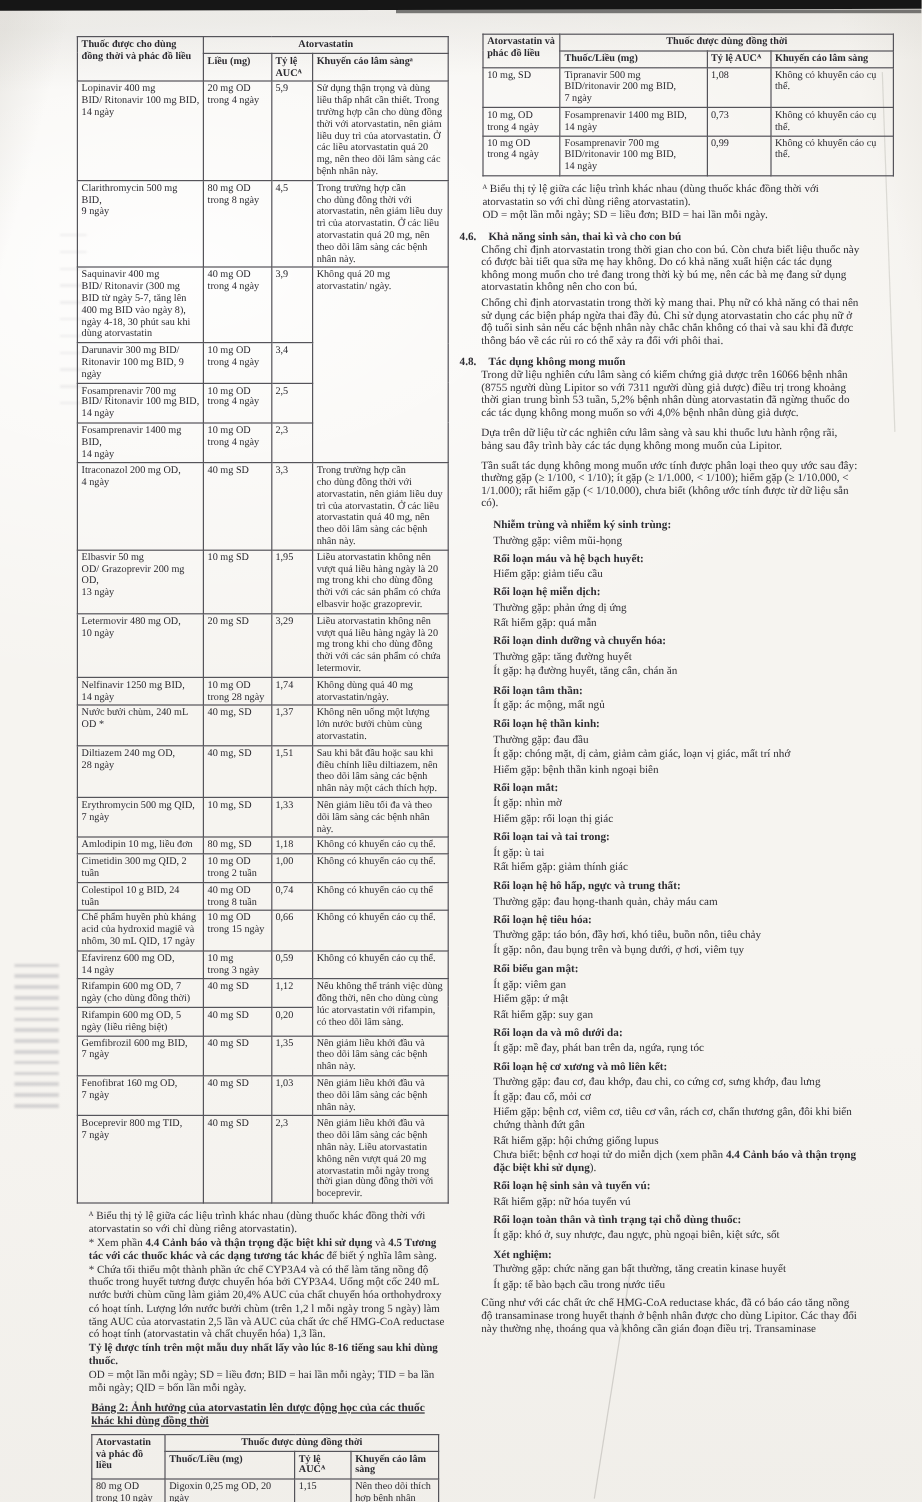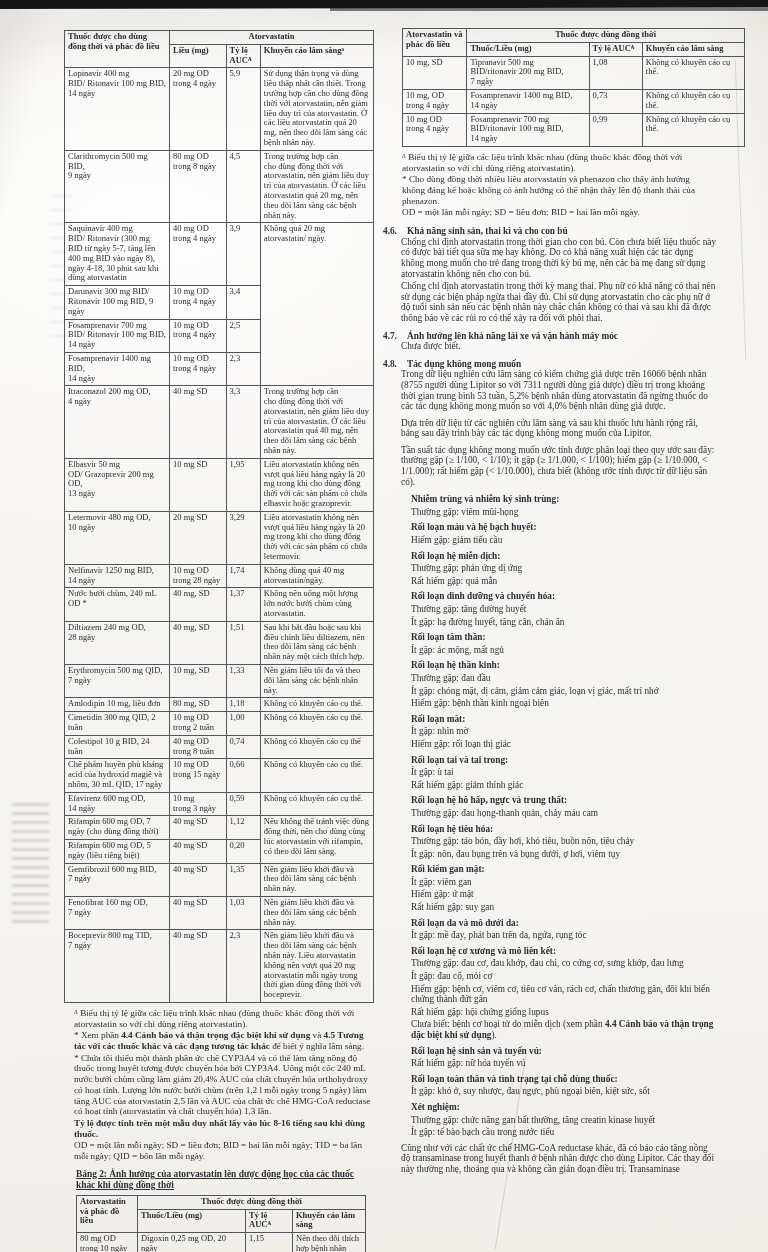--- a/index.html
+++ b/index.html
@@ -343,41 +343,31 @@
 BID/ritonavir 100 mg BID,
 14 ngày</td>
               <td>0,99</td>
               <td>Không có khuyến cáo cụ thể.</td>
             </tr>
           </tbody>
         </table>
     </div>
     <div class="fnblock">
         <p>ᴬ Biểu thị tỷ lệ giữa các liệu trình khác nhau (dùng thuốc khác đồng thời với atorvastatin so với chỉ dùng riêng atorvastatin).</p>
-        <p>* Cho dùng đồng thời nhiều liều atorvastatin và phenazon cho thấy ảnh hưởng không đáng kể hoặc không có ảnh hưởng có thể nhận thấy lên độ thanh thải của phenazon.</p>
         <p>OD = một lần mỗi ngày; SD = liều đơn; BID = hai lần mỗi ngày.</p>
       </div>
     <div class="sections">
         <div class="sect">
           <div class="sect-head">
             <span class="sect-num">4.6.</span>
             <span>Khả năng sinh sản, thai kì và cho con bú</span>
           </div>
           <div class="sect-body">
             <p>Chống chỉ định atorvastatin trong thời gian cho con bú. Còn chưa biết liệu thuốc này có được bài tiết qua sữa mẹ hay không. Do có khả năng xuất hiện các tác dụng không mong muốn cho trẻ đang trong thời kỳ bú mẹ, nên các bà mẹ đang sử dụng atorvastatin không nên cho con bú.</p>
             <p>Chống chỉ định atorvastatin trong thời kỳ mang thai. Phụ nữ có khả năng có thai nên sử dụng các biện pháp ngừa thai đầy đủ. Chỉ sử dụng atorvastatin cho các phụ nữ ở độ tuổi sinh sản nếu các bệnh nhân này chắc chắn không có thai và sau khi đã được thông báo về các rủi ro có thể xảy ra đối với phôi thai.</p>
-          </div>
-        </div>
-        <div class="sect">
-          <div class="sect-head">
-            <span class="sect-num">4.7.</span>
-            <span>Ảnh hưởng lên khả năng lái xe và vận hành máy móc</span>
-          </div>
-          <div class="sect-body">
-            <p>Chưa được biết.</p>
           </div>
         </div>
         <div class="sect">
           <div class="sect-head">
             <span class="sect-num">4.8.</span>
             <span>Tác dụng không mong muốn</span>
           </div>
           <div class="sect-body sect-gap">
             <p>Trong dữ liệu nghiên cứu lâm sàng có kiểm chứng giả dược trên 16066 bệnh nhân (8755 người dùng Lipitor so với 7311 người dùng giả dược) điều trị trong khoảng thời gian trung bình 53 tuần, 5,2% bệnh nhân dùng atorvastatin đã ngừng thuốc do các tác dụng không mong muốn so với 4,0% bệnh nhân dùng giả dược.</p>
             <p>Dựa trên dữ liệu từ các nghiên cứu lâm sàng và sau khi thuốc lưu hành rộng rãi, bảng sau đây trình bày các tác dụng không mong muốn của Lipitor.</p>
@@ -406,21 +396,21 @@
         <div class="adv-line">Ít gặp: nhìn mờ</div>
         <div class="adv-line">Hiếm gặp: rối loạn thị giác</div>
         <div class="adv-h">Rối loạn tai và tai trong:</div>
         <div class="adv-line">Ít gặp: ù tai</div>
         <div class="adv-line">Rất hiếm gặp: giảm thính giác</div>
         <div class="adv-h">Rối loạn hệ hô hấp, ngực và trung thất:</div>
         <div class="adv-line">Thường gặp: đau họng-thanh quản, chảy máu cam</div>
         <div class="adv-h">Rối loạn hệ tiêu hóa:</div>
         <div class="adv-line">Thường gặp: táo bón, đầy hơi, khó tiêu, buồn nôn, tiêu chảy</div>
         <div class="adv-line">Ít gặp: nôn, đau bụng trên và bụng dưới, ợ hơi, viêm tụy</div>
-        <div class="adv-h">Rối kiểm gan mật:</div>
+        <div class="adv-h">Rối biểu gan mật:</div>
         <div class="adv-line">Ít gặp: viêm gan</div>
         <div class="adv-line">Hiếm gặp: ứ mật</div>
         <div class="adv-line">Rất hiếm gặp: suy gan</div>
         <div class="adv-h">Rối loạn da và mô dưới da:</div>
         <div class="adv-line">Ít gặp: mề đay, phát ban trên da, ngứa, rụng tóc</div>
         <div class="adv-h">Rối loạn hệ cơ xương và mô liên kết:</div>
         <div class="adv-line">Thường gặp: đau cơ, đau khớp, đau chi, co cứng cơ, sưng khớp, đau lưng</div>
         <div class="adv-line">Ít gặp: đau cổ, mỏi cơ</div>
         <div class="adv-line">Hiếm gặp: bệnh cơ, viêm cơ, tiêu cơ vân, rách cơ, chấn thương gân, đôi khi biến chứng thành đứt gân</div>
         <div class="adv-line">Rất hiếm gặp: hội chứng giống lupus</div>

